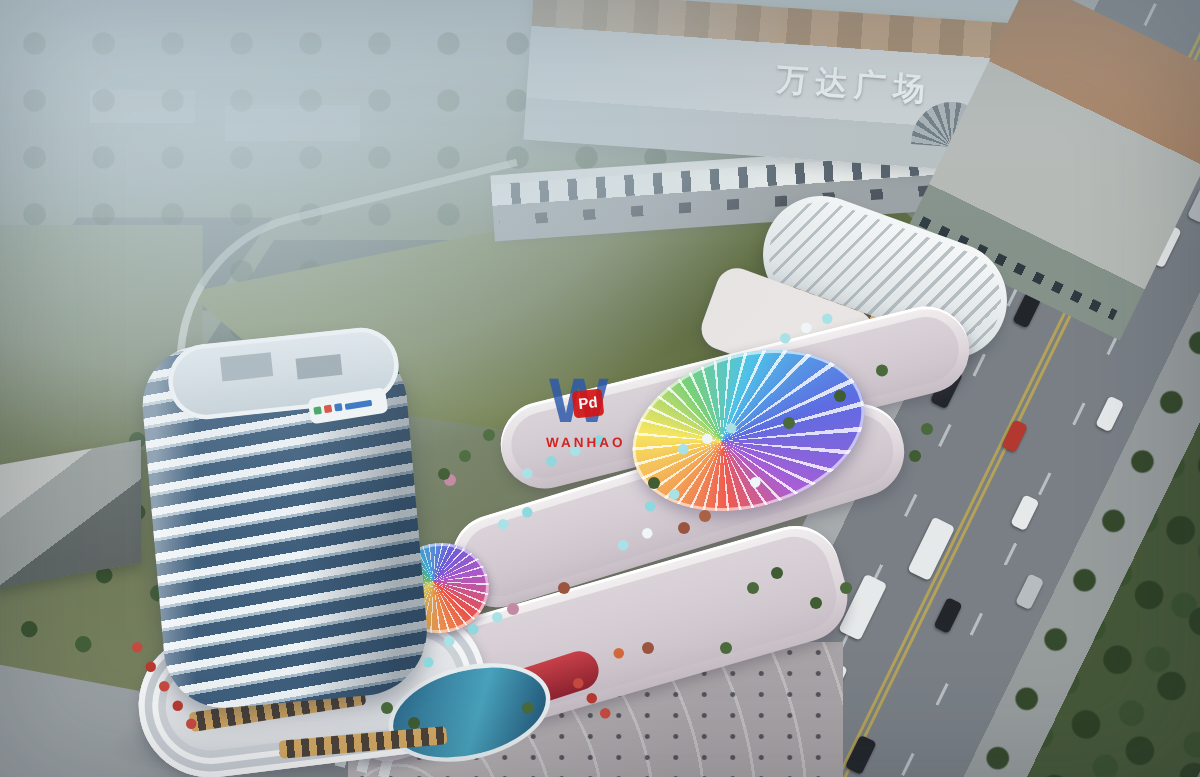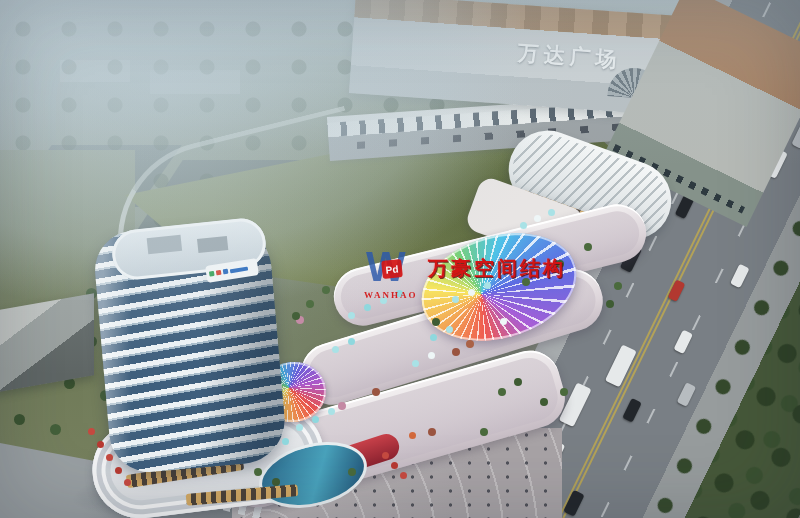--- a/index.html
+++ b/index.html
@@ -191,21 +191,21 @@
   .grade{inset:0;pointer-events:none;
     background:linear-gradient(180deg,rgba(173,192,201,.28),transparent 32%),
       radial-gradient(ellipse at 10% 6%,rgba(196,211,218,.5),transparent 50%);}
   .vignette{inset:0;pointer-events:none;box-shadow:inset 0 0 80px rgba(30,40,50,.25);}
   .watermark{left:366px;top:248px;width:240px;height:58px;}
   .wm-w{left:0;top:-2px;font-size:42px;line-height:1;font-weight:bold;color:#2b58ab;opacity:.82;}
   .wm-badge{left:16px;top:12px;width:20px;height:18px;background:#d31414;border-radius:3px;
     transform:rotate(-6deg);display:flex;align-items:center;justify-content:center;
     color:#fff;font-size:10px;font-weight:bold;opacity:.92;}
   .wm-caption{left:-2px;top:42px;width:48px;text-align:center;font-size:9px;font-weight:bold;
-    color:#d31414;letter-spacing:2px;opacity:.92;font-family:Liberation Serif, serif;}
+    color:#d31414;letter-spacing:2px;opacity:.92;}
   .wm-line1{left:62px;top:7px;font-size:20px;font-weight:bold;color:#d31414;letter-spacing:3px;
     white-space:nowrap;text-shadow:1px 1px 0 rgba(90,10,10,.8),-1px 0 0 rgba(255,120,120,.35);}
   .wm-line2{left:58px;top:31px;font-size:17px;font-weight:bold;color:#d31414;letter-spacing:1px;
     white-space:nowrap;text-shadow:1px 1px 0 rgba(90,10,10,.8);}
   .z1{z-index:1}.z2{z-index:2}.z3{z-index:3}.z4{z-index:4}.z5{z-index:5}.z6{z-index:6}.z7{z-index:7}.z8{z-index:8}.z9{z-index:9}
 </style>
 </head>
 <body>
 
 <div class="scene">
@@ -330,16 +330,15 @@
   <div class="abs umb-red z7"></div>
   <div class="abs trees-site z7"></div>
 
   <div class="abs grade z8"></div>
   <div class="abs vignette z8"></div>
 
   <div class="abs watermark z9">
     <div class="abs wm-w">W</div>
     <div class="abs wm-badge">Pd</div>
     <div class="abs wm-caption">WANHAO</div>
-    <div class="abs wm-line1">万豪空间结构</div>
   </div>
 
 </div>
 
 </body></html>

